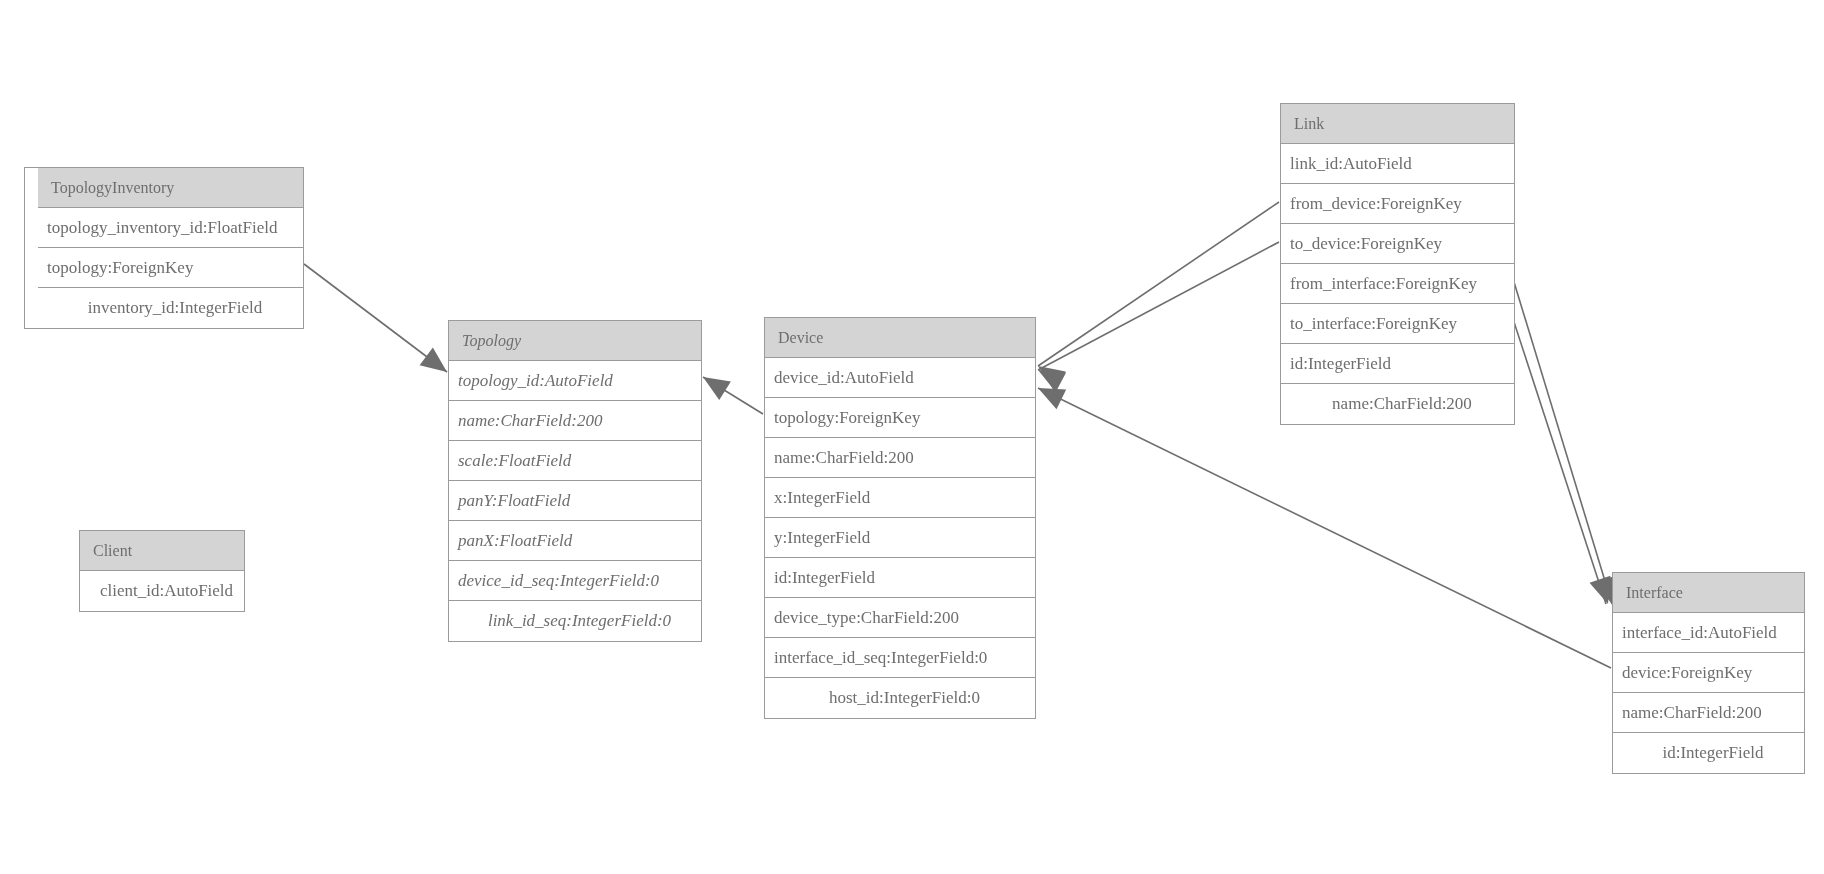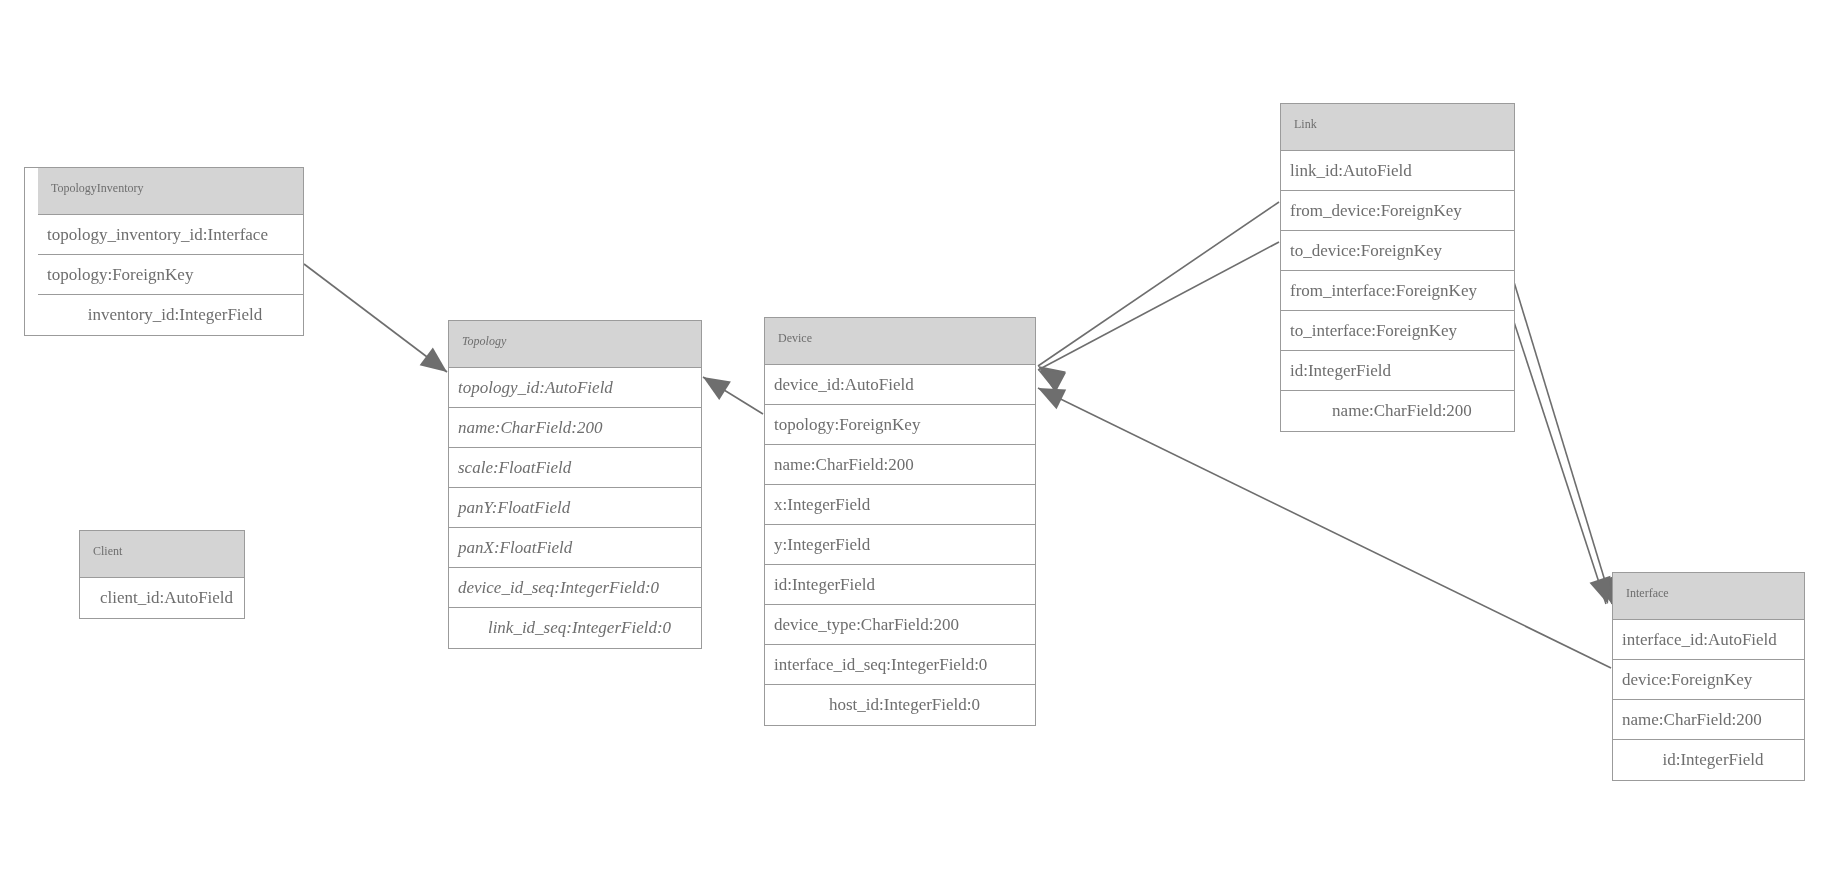--- a/index.html
+++ b/index.html
@@ -32,23 +32,23 @@
     box-sizing: border-box;
     border: 1px solid #9b9b9b;
     background: #ffffff;
     z-index: 2;
   }
   .entity-header {
     box-sizing: border-box;
     background: #d4d4d4;
     border-bottom: 1px solid #9b9b9b;
     color: #6e6e6e;
-    font-size: 12px;
+    font-size: 16px;
     line-height: 40px;
-    height: 47px;
+    height: 40px;
     padding: 0 0 0 13px;
     white-space: nowrap;
     overflow: hidden;
   }
   .entity-field {
     box-sizing: border-box;
     height: 40px;
     line-height: 40px;
     border-bottom: 1px solid #9b9b9b;
     color: #6e6e6e;
@@ -85,21 +85,21 @@
         <polygon points="0,0 -26,-11 -26,11" transform="translate(1038,370) rotate(208)"></polygon>
         <polygon points="0,0 -26,-11 -26,11" transform="translate(1038,388) rotate(206)"></polygon>
         <polygon points="0,0 -26,-11 -26,11" transform="translate(1612,604) rotate(73)"></polygon>
         <polygon points="0,0 -26,-11 -26,11" transform="translate(1608,604) rotate(72)"></polygon>
       </g>
   </svg>
 
   <div id="entities">
       <div class="entity" style="left: 24px; top: 167px; width: 280px; padding-left: 13px;">
         <div class="entity-header">TopologyInventory</div>
-        <div class="entity-field">topology_inventory_id:Interface</div>
+        <div class="entity-field">topology_inventory_id:FloatField</div>
         <div class="entity-field">topology:ForeignKey</div>
         <div class="entity-field last">inventory_id:IntegerField</div>
       </div>
       <div class="entity" style="left: 79px; top: 530px; width: 166px;">
         <div class="entity-header">Client</div>
         <div class="entity-field last">client_id:AutoField</div>
       </div>
       <div class="entity" style="left: 448px; top: 320px; width: 254px; font-style: italic;">
         <div class="entity-header">Topology</div>
         <div class="entity-field">topology_id:AutoField</div>

